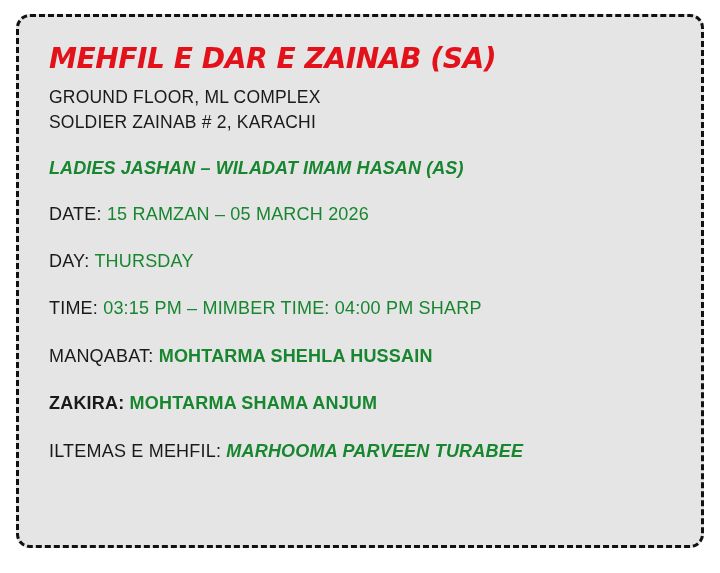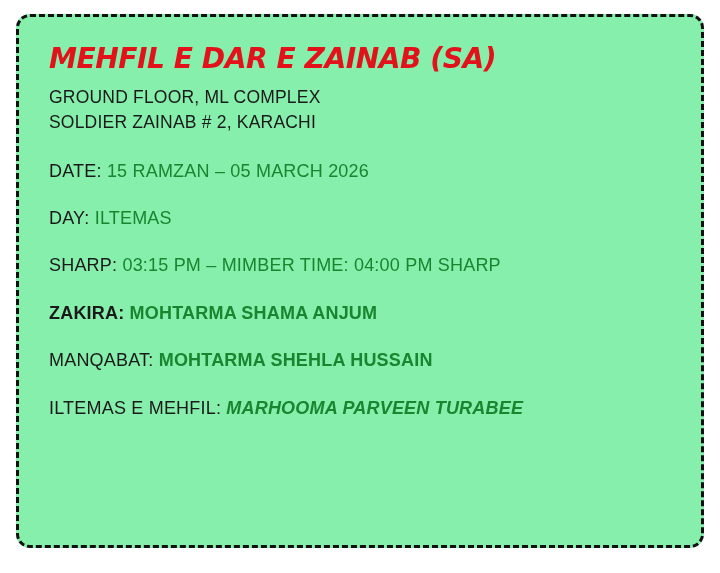--- a/index.html
+++ b/index.html
@@ -15,21 +15,21 @@
   }
   .poster {
     position: absolute;
     left: 16px;
     top: 14px;
     width: 688px;
     height: 534px;
     box-sizing: border-box;
     border: 3px dashed #111111;
     border-radius: 14px;
-    background: #86efac;
+    background: #e5e5e5;
   }
   .inner {
     padding: 26px 34px 0 30px;
   }
   .title {
     font-family: "DejaVu Sans", sans-serif;
     font-size: 29px;
     font-weight: bold;
     font-style: italic;
     letter-spacing: -0.5px;
@@ -71,44 +71,45 @@
 <body>
 
 <div class="poster">
   <div class="inner">
 
     <div class="title">MEHFIL E DAR E ZAINAB (SA)</div>
 
     <div class="addr">GROUND FLOOR, ML COMPLEX</div>
     <div class="addr">SOLDIER ZAINAB # 2, KARACHI</div>
 
+    <div class="subtitle">LADIES JASHAN – WILADAT IMAM HASAN (AS)</div>
 
     <div class="row">
       <span class="lbl">DATE:</span>
       <span class="val">15 RAMZAN – 05 MARCH 2026</span>
     </div>
 
     <div class="row">
       <span class="lbl">DAY:</span>
-      <span class="val">ILTEMAS</span>
+      <span class="val">THURSDAY</span>
     </div>
 
     <div class="row">
-      <span class="lbl">SHARP:</span>
+      <span class="lbl">TIME:</span>
       <span class="val">03:15 PM – MIMBER TIME: 04:00 PM SHARP</span>
+    </div>
+
+    <div class="row bold semi">
+      <span class="lbl" style="font-weight:normal">MANQABAT:</span>
+      <span class="val" style="font-weight:bold">MOHTARMA SHEHLA HUSSAIN</span>
     </div>
 
     <div class="row bold">
       <span class="lbl">ZAKIRA:</span>
       <span class="val">MOHTARMA SHAMA ANJUM</span>
-    </div>
-
-    <div class="row bold semi">
-      <span class="lbl" style="font-weight:normal">MANQABAT:</span>
-      <span class="val" style="font-weight:bold">MOHTARMA SHEHLA HUSSAIN</span>
     </div>
 
     <div class="row italic">
       <span class="lbl">ILTEMAS E MEHFIL:</span>
       <span class="val">MARHOOMA PARVEEN TURABEE</span>
     </div>
 
   </div>
 </div>
 

